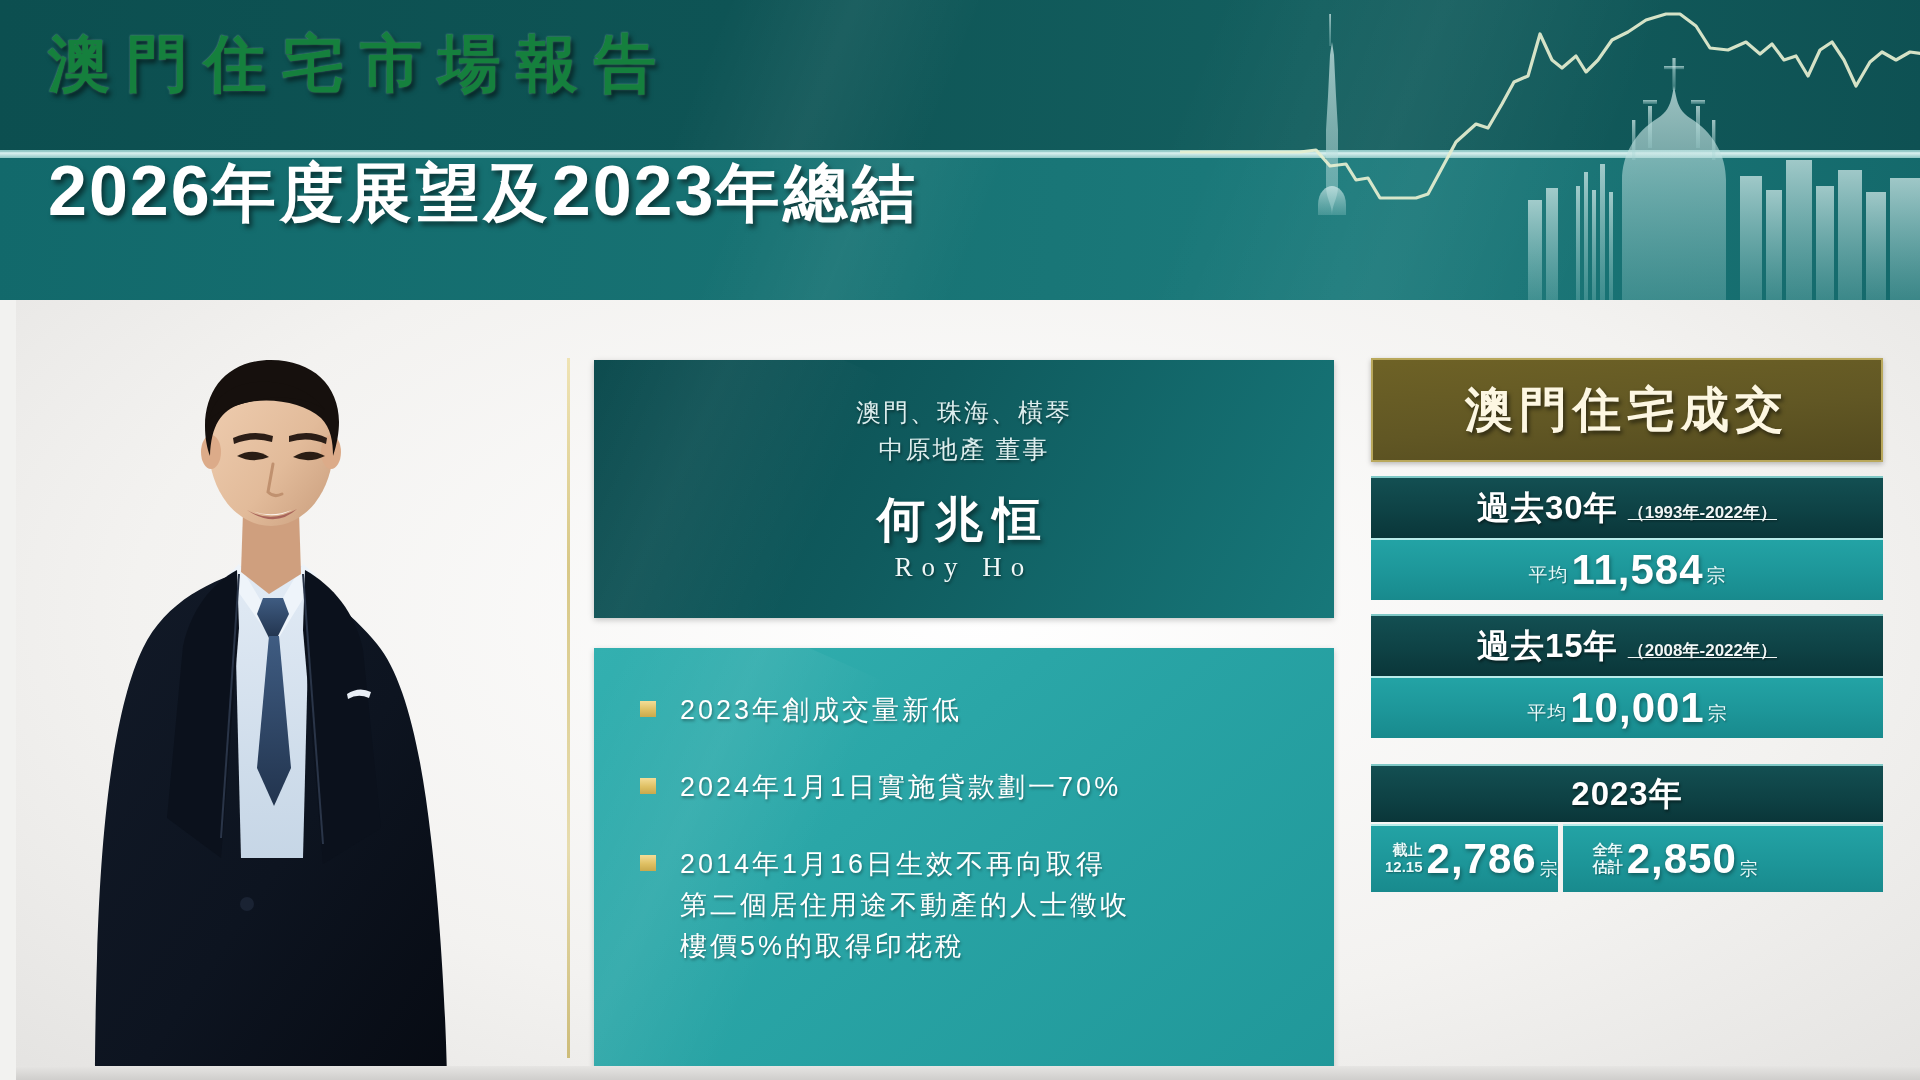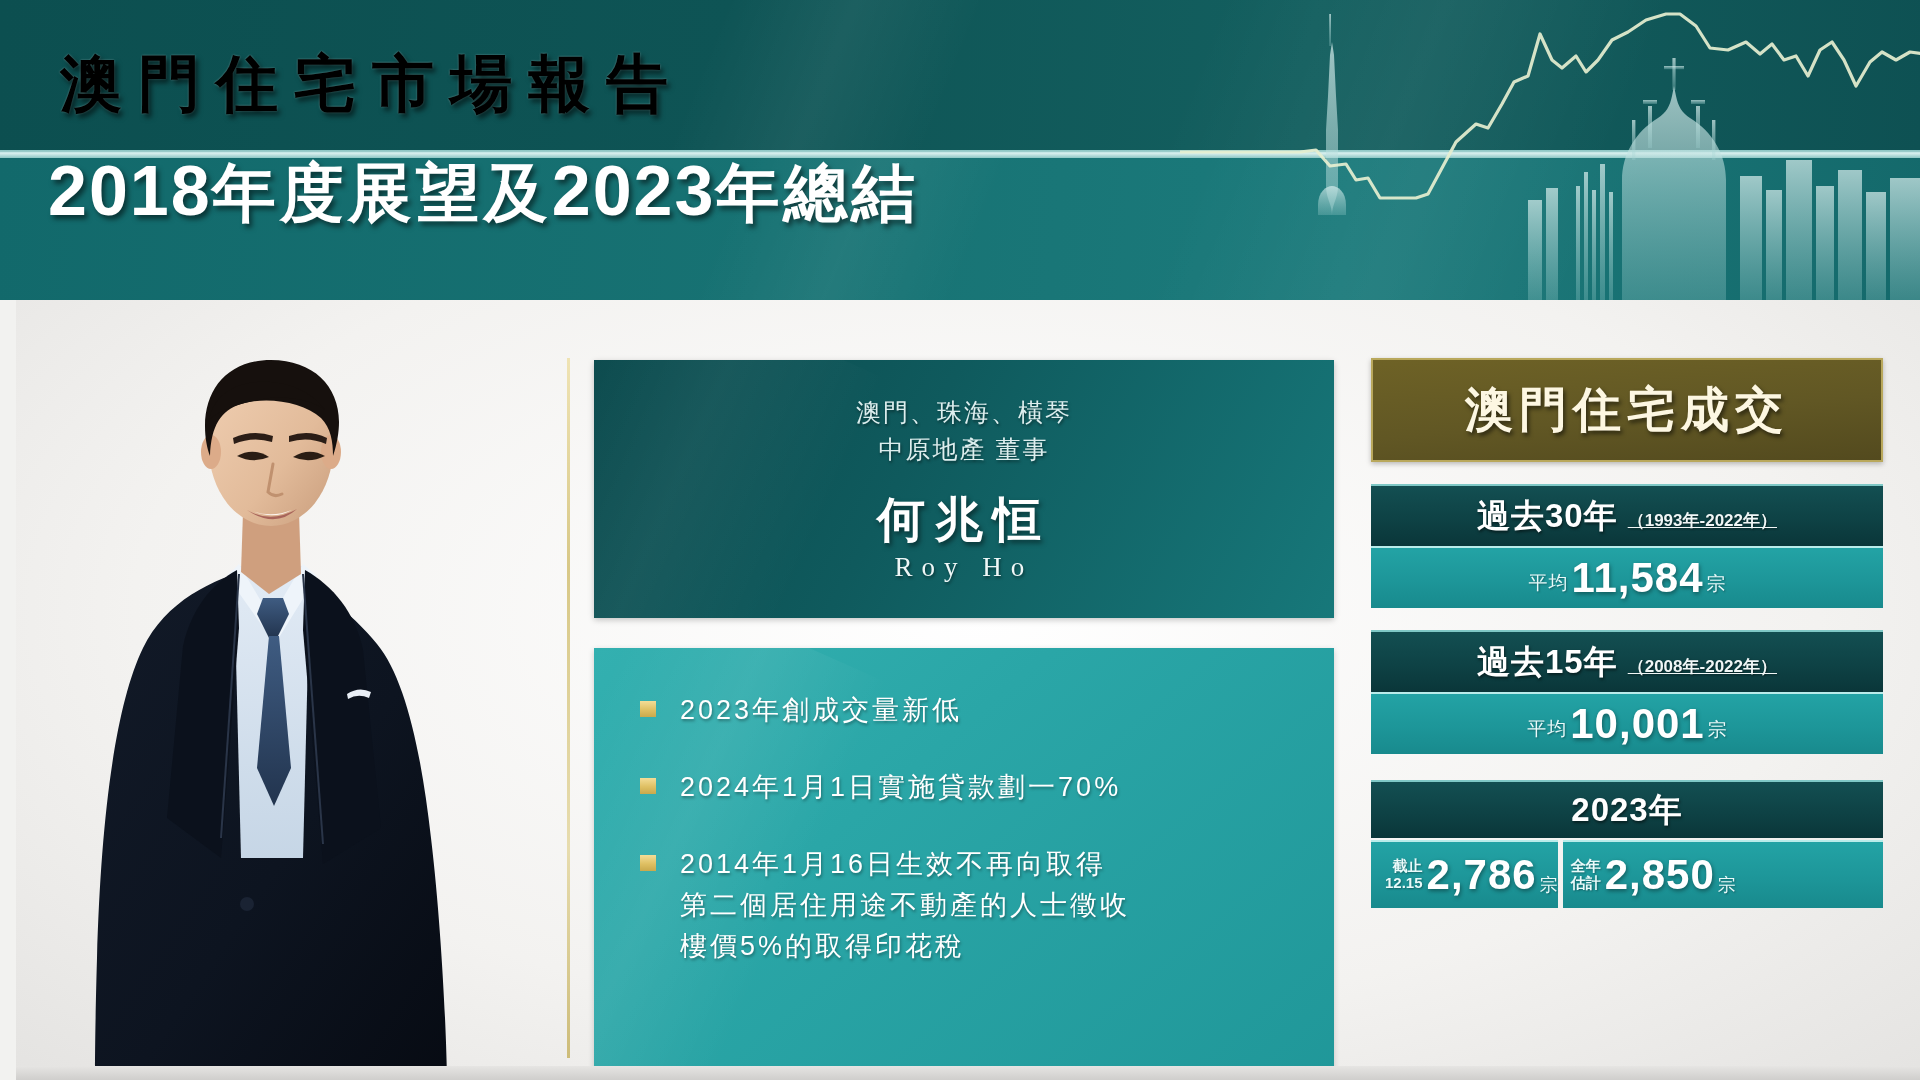--- a/index.html
+++ b/index.html
@@ -29,26 +29,25 @@
     position:absolute; left:0; top:150px; width:1920px; height:8px;
     background:linear-gradient(180deg,#9fd9d6 0%,#cfeceb 45%,#7bbfbd 100%);
     opacity:.85;
   }
   .hdr-sheen{
     position:absolute; top:-120px; width:240px; height:520px;
     background:linear-gradient(90deg,rgba(255,255,255,0) 0%,rgba(255,255,255,.055) 50%,rgba(255,255,255,0) 100%);
     transform:rotate(22deg); pointer-events:none;
   }
   .title-main{
-    position:absolute; left:60px; top:22px;
-    font-size:62px; font-weight:bold; color:#000000;
+    position:absolute; left:48px; top:22px;
+    font-size:62px; font-weight:bold; color:#15803d;
     letter-spacing:16px;
     text-shadow:3px 4px 5px rgba(0,0,0,.55), 0 0 2px rgba(255,255,255,.4);
     white-space:nowrap;
-    margin-top:20px;
   }
   .title-sub{
     position:absolute; left:48px; top:150px;
     font-size:64px; font-weight:bold; color:#ffffff;
     letter-spacing:4px;
     text-shadow:3px 4px 5px rgba(0,0,0,.5);
     white-space:nowrap;
   }
   .title-sub .num{ font-size:70px; letter-spacing:2px; }
 
@@ -135,21 +134,21 @@
     background:linear-gradient(175deg,#6e6226 0%,#615724 55%,#534a1e 100%);
     border:2px solid #b9a85c;
     display:flex; align-items:center; justify-content:center;
     box-shadow:0 2px 5px rgba(0,0,0,.25);
   }
   .rc-head span{
     font-size:48px; font-weight:bold; color:#fdf7e2; letter-spacing:6px;
     text-shadow:2px 3px 4px rgba(0,0,0,.55);
   }
 
-  .blk{ margin-top:22px; }
+  .blk{ margin-top:14px; }
   .blk-top{
     position:relative; width:512px; height:62px;
     background:linear-gradient(180deg,#134f52 0%,#0e4245 55%,#0a3639 100%);
     border-top:2px solid #7fc8c6;
     display:flex; align-items:center; justify-content:center;
   }
   .blk-top .lbl{
     font-size:33px; font-weight:bold; color:#ffffff; letter-spacing:1px;
     text-shadow:1px 2px 3px rgba(0,0,0,.5);
   }
@@ -189,21 +188,21 @@
     text-shadow:1px 2px 3px rgba(0,0,0,.5);
   }
   .yr-row{ display:flex; width:512px; margin-top:2px; gap:5px; }
   .yr-cell{
     position:relative; height:68px;
     background:linear-gradient(180deg,#23a3a5 0%,#1d9699 55%,#188a8d 100%);
     border-top:2px solid #b9ecea;
     display:flex; align-items:center; padding-left:14px;text-align:right;
   }
   .yr-cell.a{ width:200px; }
-  .yr-cell.b{ width:368px; padding-left:8px; }
+  .yr-cell.b{ width:368px; padding-left:30px; }
   .yr-cap{
     font-size:15px; line-height:1.12; color:#eafafa; letter-spacing:0;
     margin-right:4px; text-shadow:1px 1px 2px rgba(0,0,0,.35); white-space:pre-line;
     font-weight:bold;
   }
   .yr-num{
     font-size:42px; font-weight:bold; color:#ffffff; letter-spacing:1px;
     text-shadow:1px 2px 4px rgba(0,0,0,.4);
   }
   .yr-unit{
@@ -271,21 +270,21 @@
         <rect x="348" y="200" width="14" height="100"></rect>
         <rect x="366" y="188" width="12" height="112"></rect>
       </g>
 
       <polyline fill="none" stroke="#e6efd0" stroke-width="3.2" stroke-linejoin="round" stroke-linecap="round" opacity=".92" points="-20,152 120,152 136,150 150,166 166,164 176,180 188,178 200,198 236,198 248,194 276,142 296,124 308,128 322,104 334,82 348,76 360,34 372,60 382,68 396,56 406,72 418,60 432,40 448,32 466,20 486,14 500,14 516,26 530,48 548,50 566,42 580,54 592,44 604,60 616,56 628,76 640,50 652,42 664,60 676,86 690,62 702,52 716,60 730,52 744,54"></polyline>
     </g>
   </svg>
 
   <div class="title-main">澳門住宅市場報告</div>
   <div class="title-sub">
-    <span class="num">2018</span><span>年度展望及</span><span class="num">2023</span><span>年總結</span>
+    <span class="num">2026</span><span>年度展望及</span><span class="num">2023</span><span>年總結</span>
   </div>
 </div>
 
 <div class="stage">
   <div class="stage-vignette"></div>
 
   <svg class="portrait" viewBox="0 0 400 782">
     <defs>
       <linearGradient id="suitG" x1="0" y1="0" x2="1" y2="1">
         <stop offset="0%" stop-color="#121a28"></stop>

